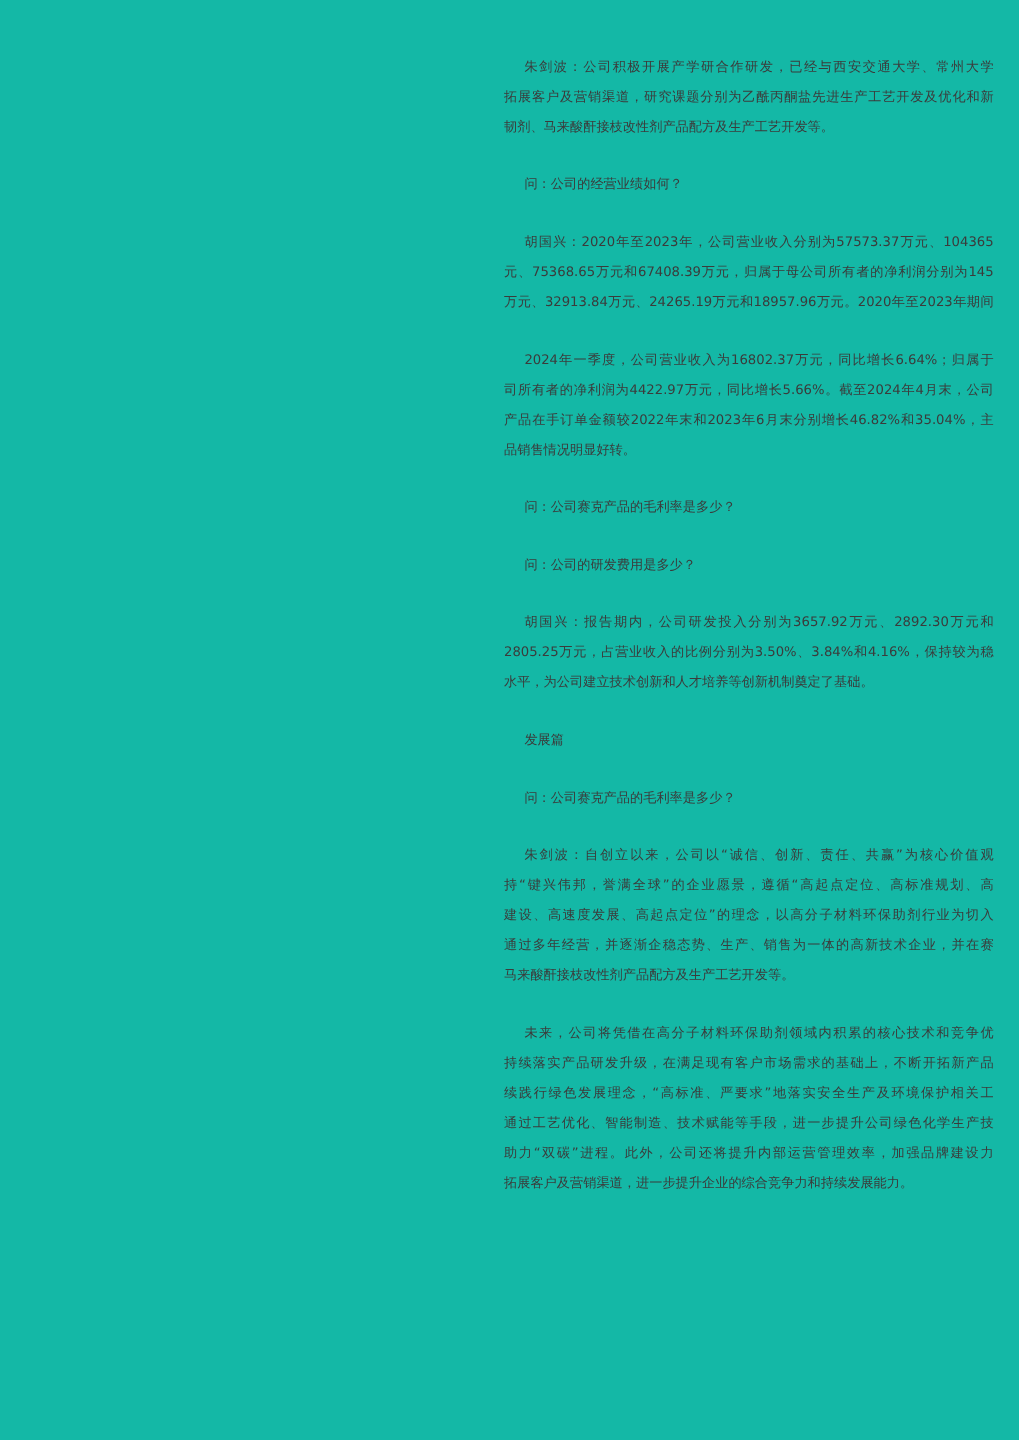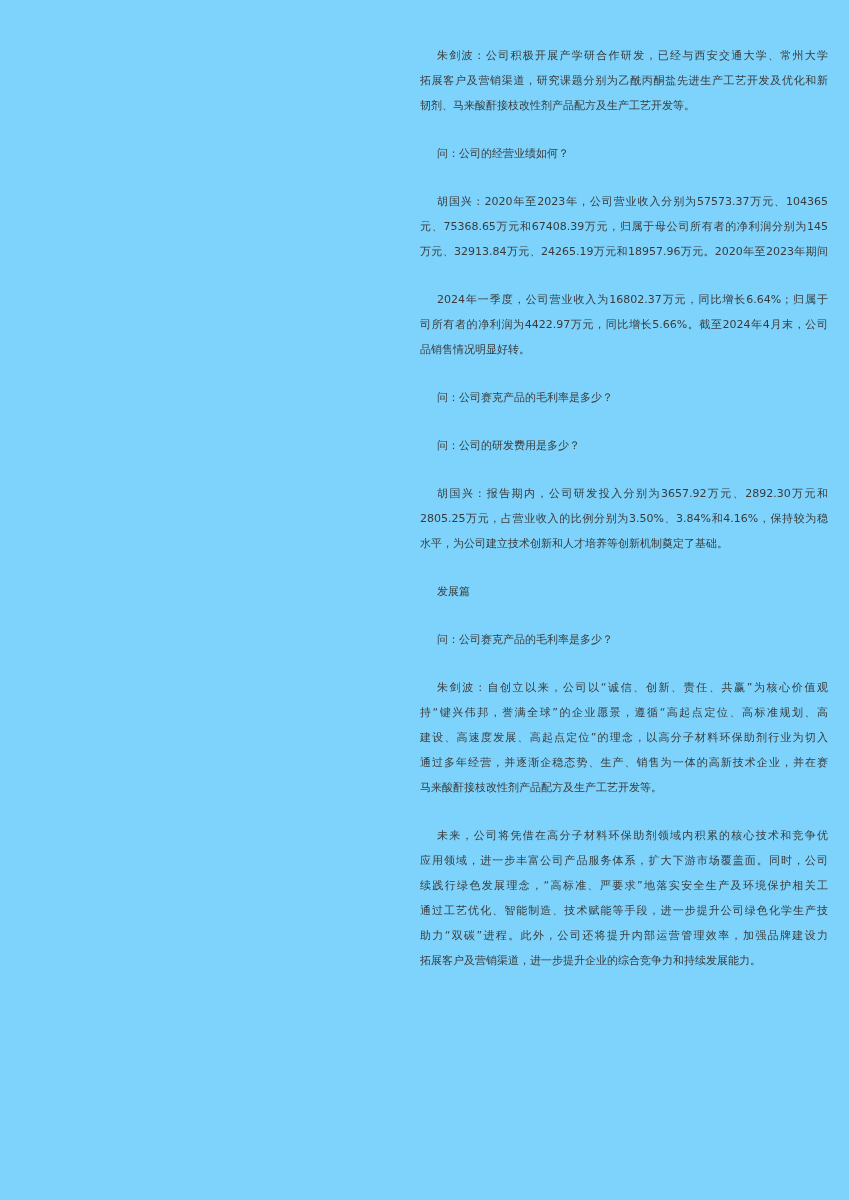--- a/index.html
+++ b/index.html
@@ -4,21 +4,21 @@
 <style>
   html, body {
     margin: 0;
     padding: 0;
     background: #ffffff;
   }
   .page {
     position: relative;
     width: 849px;
     height: 1200px;
-    background: #7dd3fc;
+    background: #14b8a6;
     overflow: hidden;
     font-family: "DejaVu Sans", sans-serif;
   }
   .column {
     position: absolute;
     left: 420px;
     top: 43px;
     width: 408px;
     font-size: 11px;
     line-height: 25px;
@@ -52,20 +52,21 @@
         <div class="line indent">问：公司的经营业绩如何？</div>
       </div>
       <div class="block paragraph">
         <div class="line indent j">胡国兴：2020年至2023年，公司营业收入分别为57573.37万元、104365</div>
         <div class="line j">元、75368.65万元和67408.39万元，归属于母公司所有者的净利润分别为145</div>
         <div class="line j">万元、32913.84万元、24265.19万元和18957.96万元。2020年至2023年期间</div>
       </div>
       <div class="block paragraph">
         <div class="line indent j">2024年一季度，公司营业收入为16802.37万元，同比增长6.64%；归属于</div>
         <div class="line j">司所有者的净利润为4422.97万元，同比增长5.66%。截至2024年4月末，公司</div>
+        <div class="line j">产品在手订单金额较2022年末和2023年6月末分别增长46.82%和35.04%，主</div>
         <div class="line">品销售情况明显好转。</div>
       </div>
       <div class="block question">
         <div class="line indent">问：公司赛克产品的毛利率是多少？</div>
       </div>
       <div class="block question">
         <div class="line indent">问：公司的研发费用是多少？</div>
       </div>
       <div class="block paragraph">
         <div class="line indent j">胡国兴：报告期内，公司研发投入分别为3657.92万元、2892.30万元和</div>
@@ -80,20 +81,20 @@
       </div>
       <div class="block paragraph">
         <div class="line indent j">朱剑波：自创立以来，公司以“诚信、创新、责任、共赢”为核心价值观</div>
         <div class="line j">持“键兴伟邦，誉满全球”的企业愿景，遵循“高起点定位、高标准规划、高</div>
         <div class="line j">建设、高速度发展、高起点定位”的理念，以高分子材料环保助剂行业为切入</div>
         <div class="line j">通过多年经营，并逐渐企稳态势、生产、销售为一体的高新技术企业，并在赛</div>
         <div class="line">马来酸酐接枝改性剂产品配方及生产工艺开发等。</div>
       </div>
       <div class="block paragraph">
         <div class="line indent j">未来，公司将凭借在高分子材料环保助剂领域内积累的核心技术和竞争优</div>
-        <div class="line j">应用领域，进一步丰富公司产品服务体系，扩大下游市场覆盖面。同时，公司</div>
+        <div class="line j">持续落实产品研发升级，在满足现有客户市场需求的基础上，不断开拓新产品</div>
         <div class="line j">续践行绿色发展理念，“高标准、严要求”地落实安全生产及环境保护相关工</div>
         <div class="line j">通过工艺优化、智能制造、技术赋能等手段，进一步提升公司绿色化学生产技</div>
         <div class="line j">助力“双碳”进程。此外，公司还将提升内部运营管理效率，加强品牌建设力</div>
         <div class="line">拓展客户及营销渠道，进一步提升企业的综合竞争力和持续发展能力。</div>
       </div>
     </div>
 </div>
 
 </body></html>

